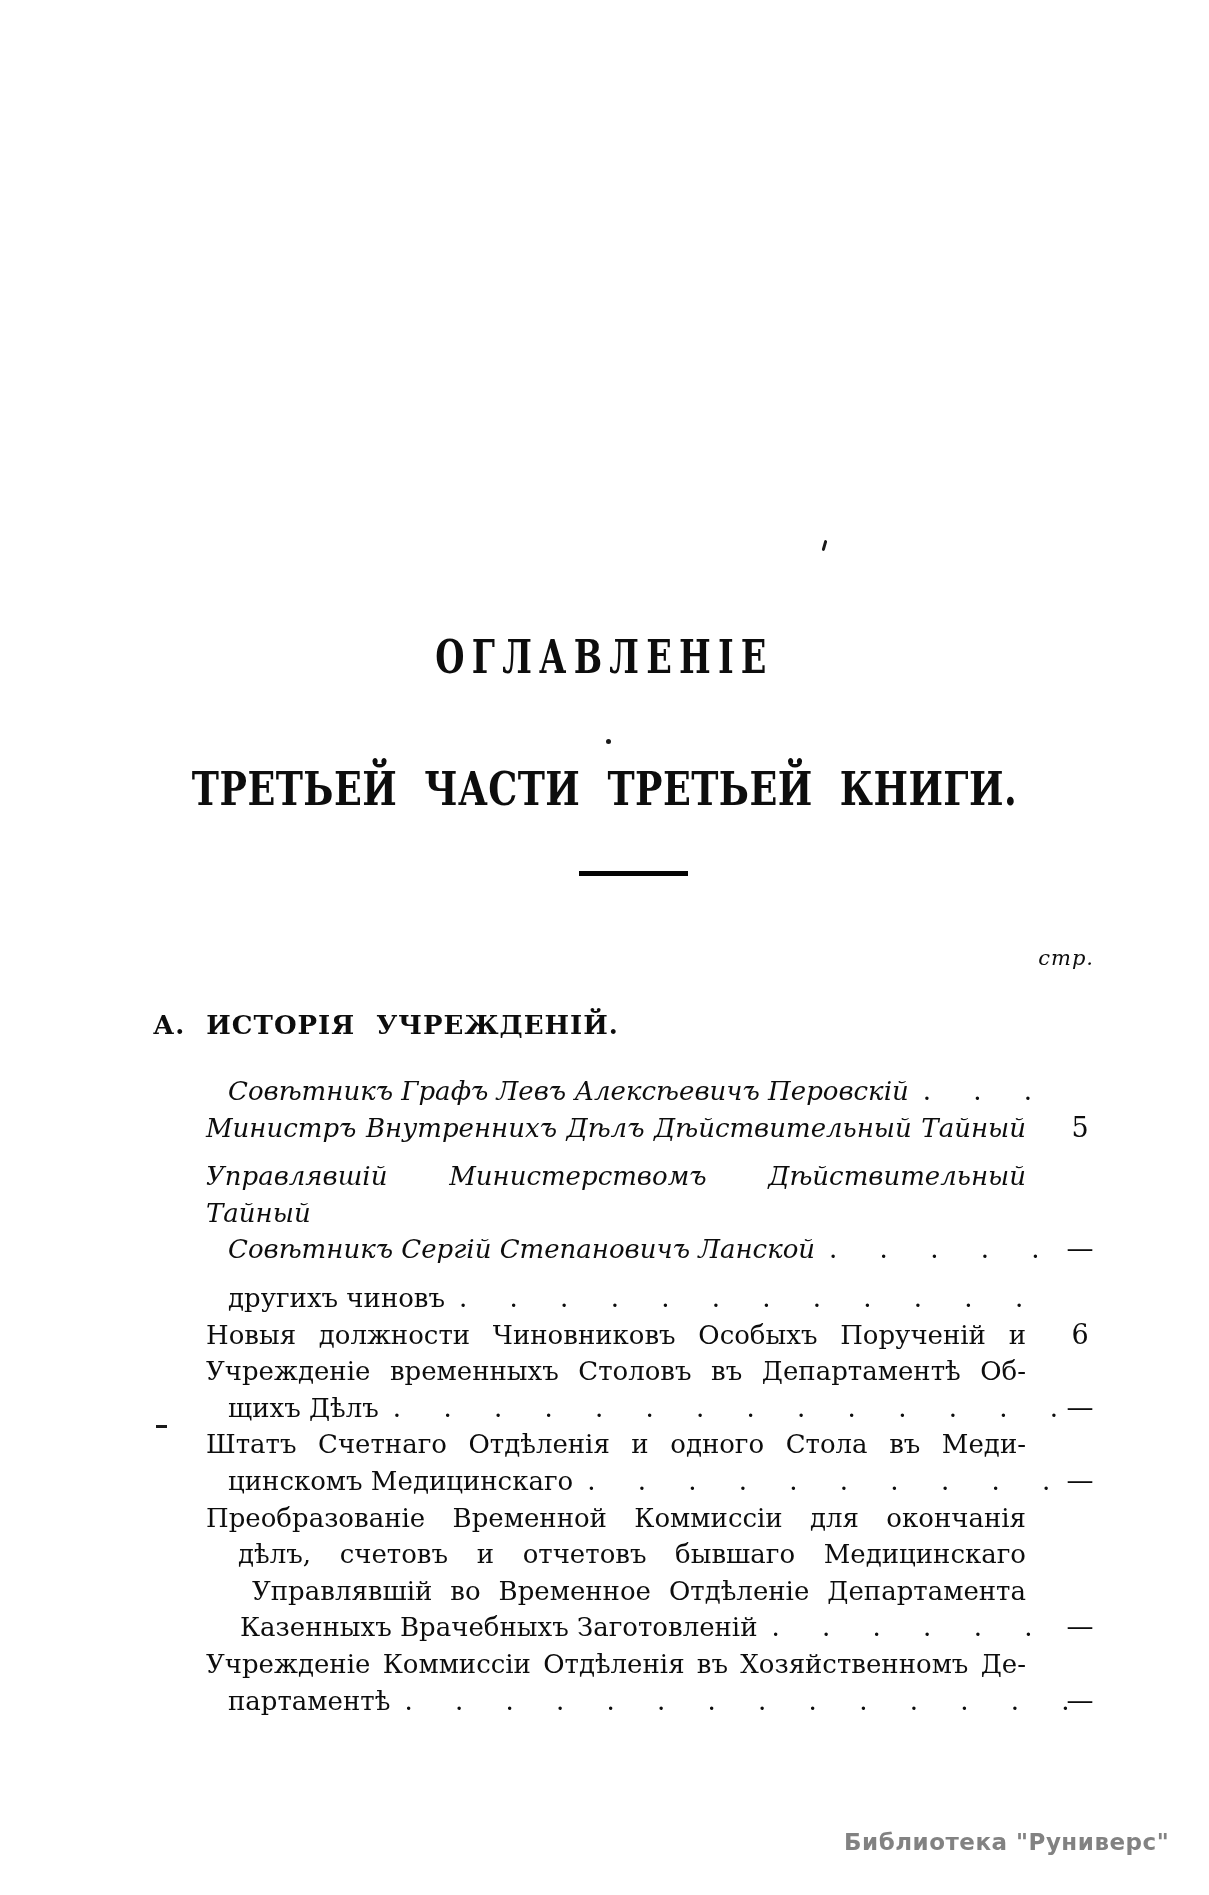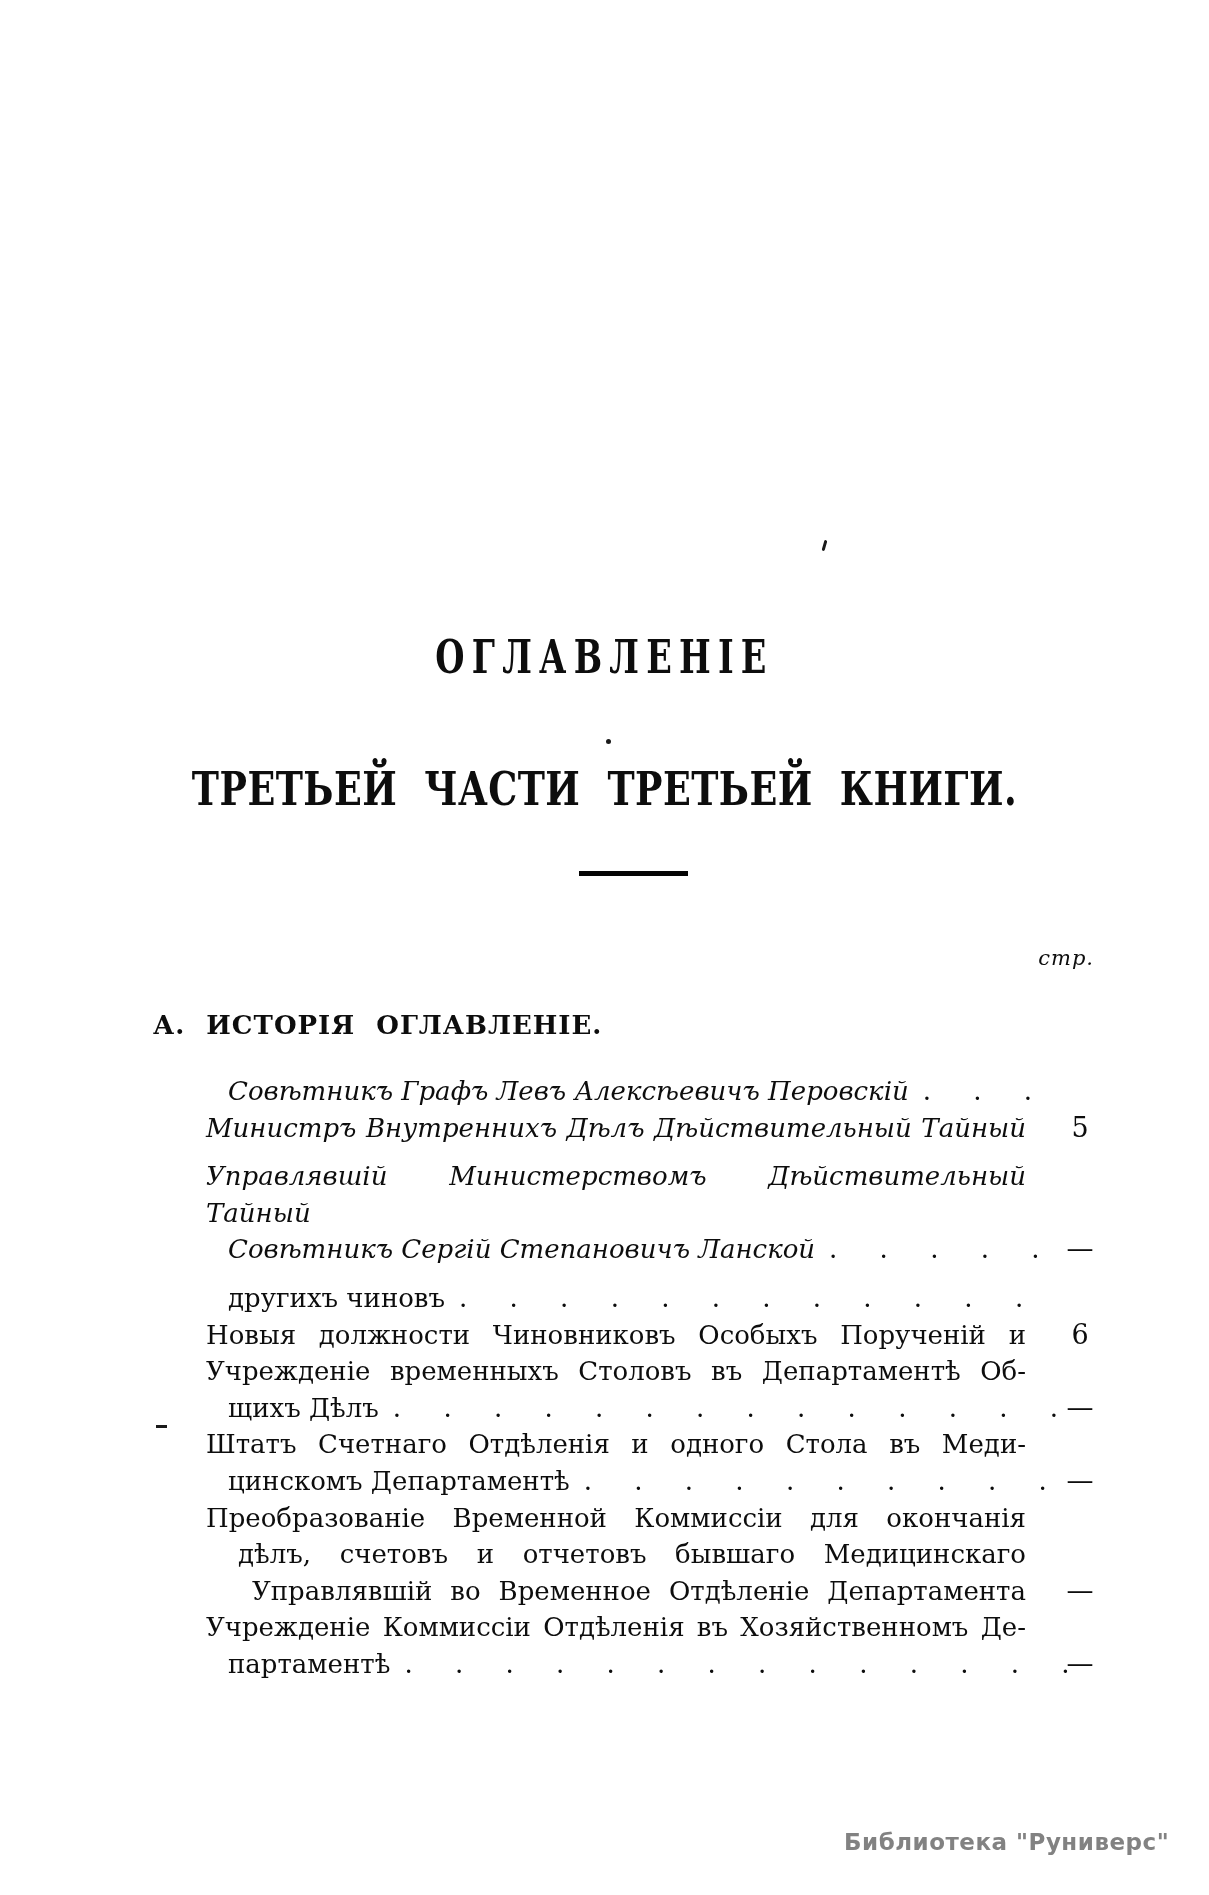--- a/index.html
+++ b/index.html
@@ -130,21 +130,21 @@
 <div class="page">
 
   <h1 class="main-title">ОГЛАВЛЕНІЕ</h1>
 
   <h2 class="sub-title">ТРЕТЬЕЙ ЧАСТИ ТРЕТЬЕЙ КНИГИ.</h2>
 
   <div class="rule"></div>
 
   <div class="col-label">стр.</div>
 
-  <h3 class="section-heading">А. ИСТОРІЯ ОГЛАВЛЕНІЕ.</h3>
+  <h3 class="section-heading">А. ИСТОРІЯ УЧРЕЖДЕНІЙ.</h3>
 
   <div class="toc">
 
     <div class="entry it gap">
       <div class="line ind1"><span>Совѣтникъ Графъ Левъ Алексѣевичъ Перовскій</span><span class="leader">. . .</span></div>
       <div class="line just">Министръ Внутреннихъ Дѣлъ Дѣйствительный Тайный</div>
       <span class="pagenum">5</span>
     </div>
 
     <div class="entry it gap">
@@ -160,28 +160,29 @@
     </div>
 
     <div class="entry">
       <div class="line just">Учрежденіе временныхъ Столовъ въ Департаментѣ Об-</div>
       <div class="line ind1"><span>щихъ Дѣлъ</span><span class="leader">. . . . . . . . . . . . . .</span></div>
       <span class="pagenum">—</span>
     </div>
 
     <div class="entry">
       <div class="line just">Штатъ Счетнаго Отдѣленія и одного Стола въ Меди-</div>
-      <div class="line ind1"><span>цинскомъ Департаментѣ</span><span class="leader">. . . . . . . . . .</span></div>
+      <div class="line ind1"><span>цинскомъ Медицинскаго</span><span class="leader">. . . . . . . . . .</span></div>
       <span class="pagenum">—</span>
     </div>
 
     <div class="entry">
       <div class="line just">Преобразованіе Временной Коммиссіи для окончанія</div>
       <div class="line just ind2">дѣлъ, счетовъ и отчетовъ бывшаго Медицинскаго</div>
       <div class="line just ind3">Управлявшій во Временное Отдѣленіе Департамента</div>
+      <div class="line ind4"><span>Казенныхъ Врачебныхъ Заготовленій</span><span class="leader">. . . . . .</span></div>
       <span class="pagenum">—</span>
     </div>
 
     <div class="entry">
       <div class="line just">Учрежденіе Коммиссіи Отдѣленія въ Хозяйственномъ Де-</div>
       <div class="line ind1"><span>партаментѣ</span><span class="leader">. . . . . . . . . . . . . .</span></div>
       <span class="pagenum">—</span>
     </div>
 
   </div>

